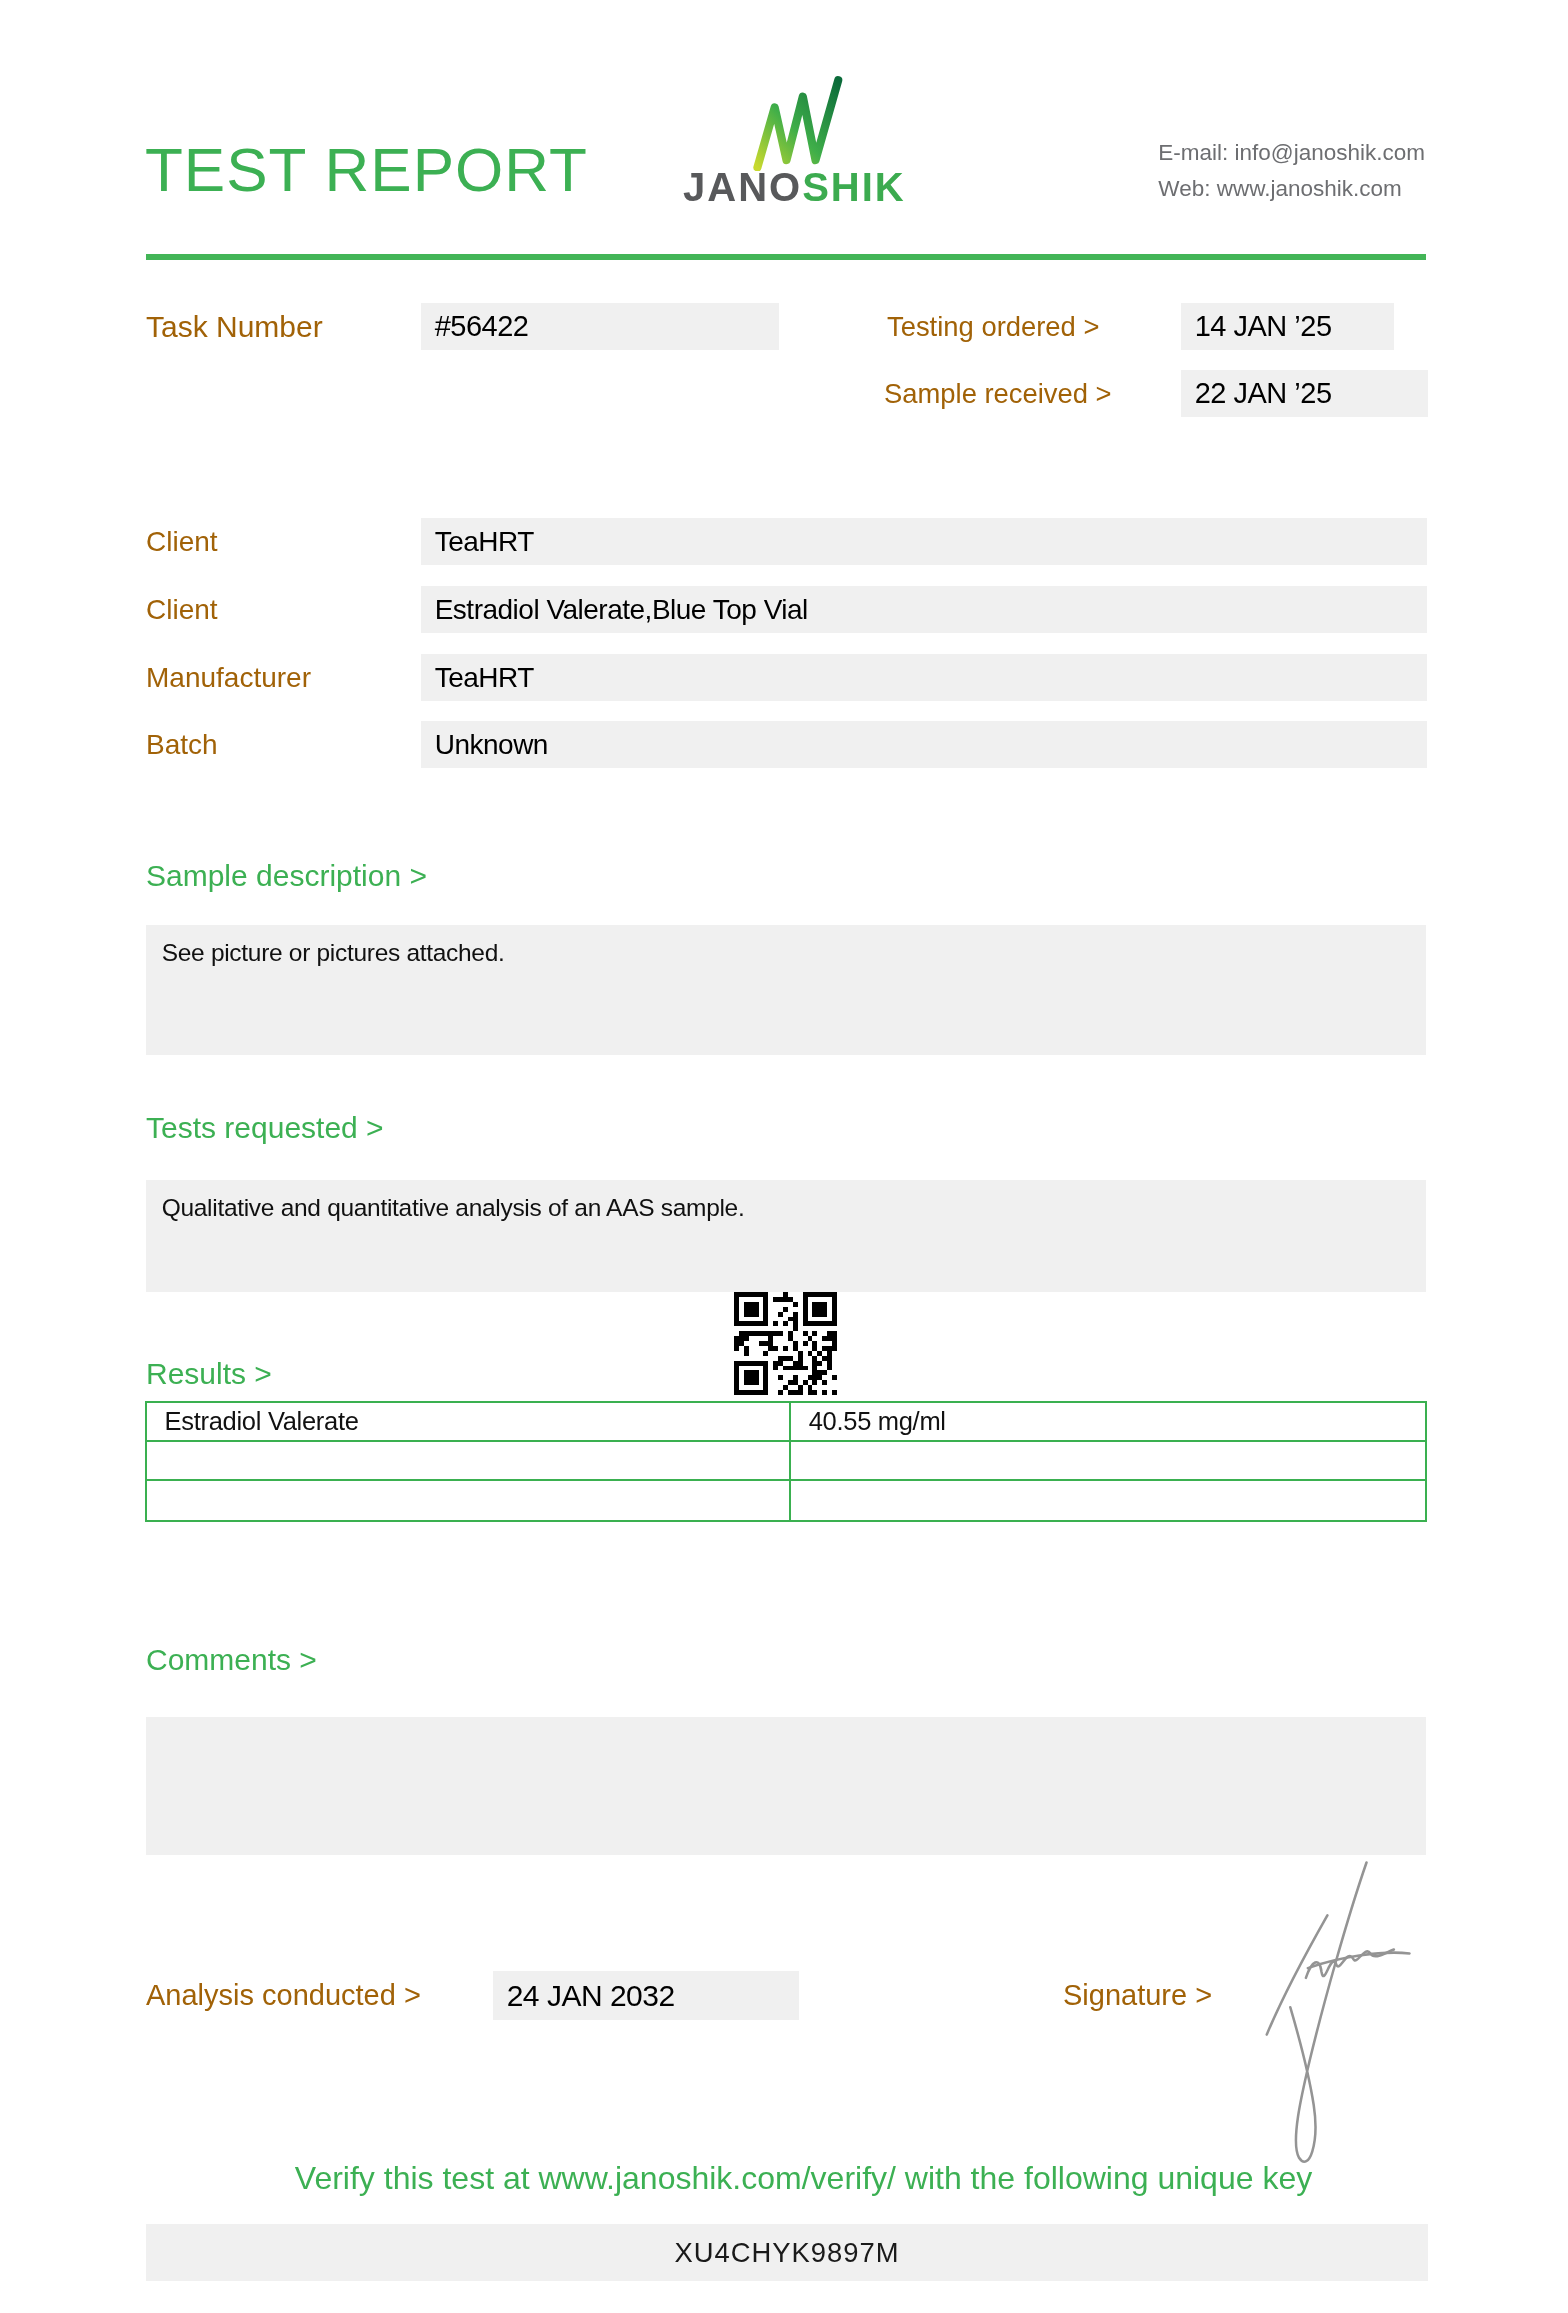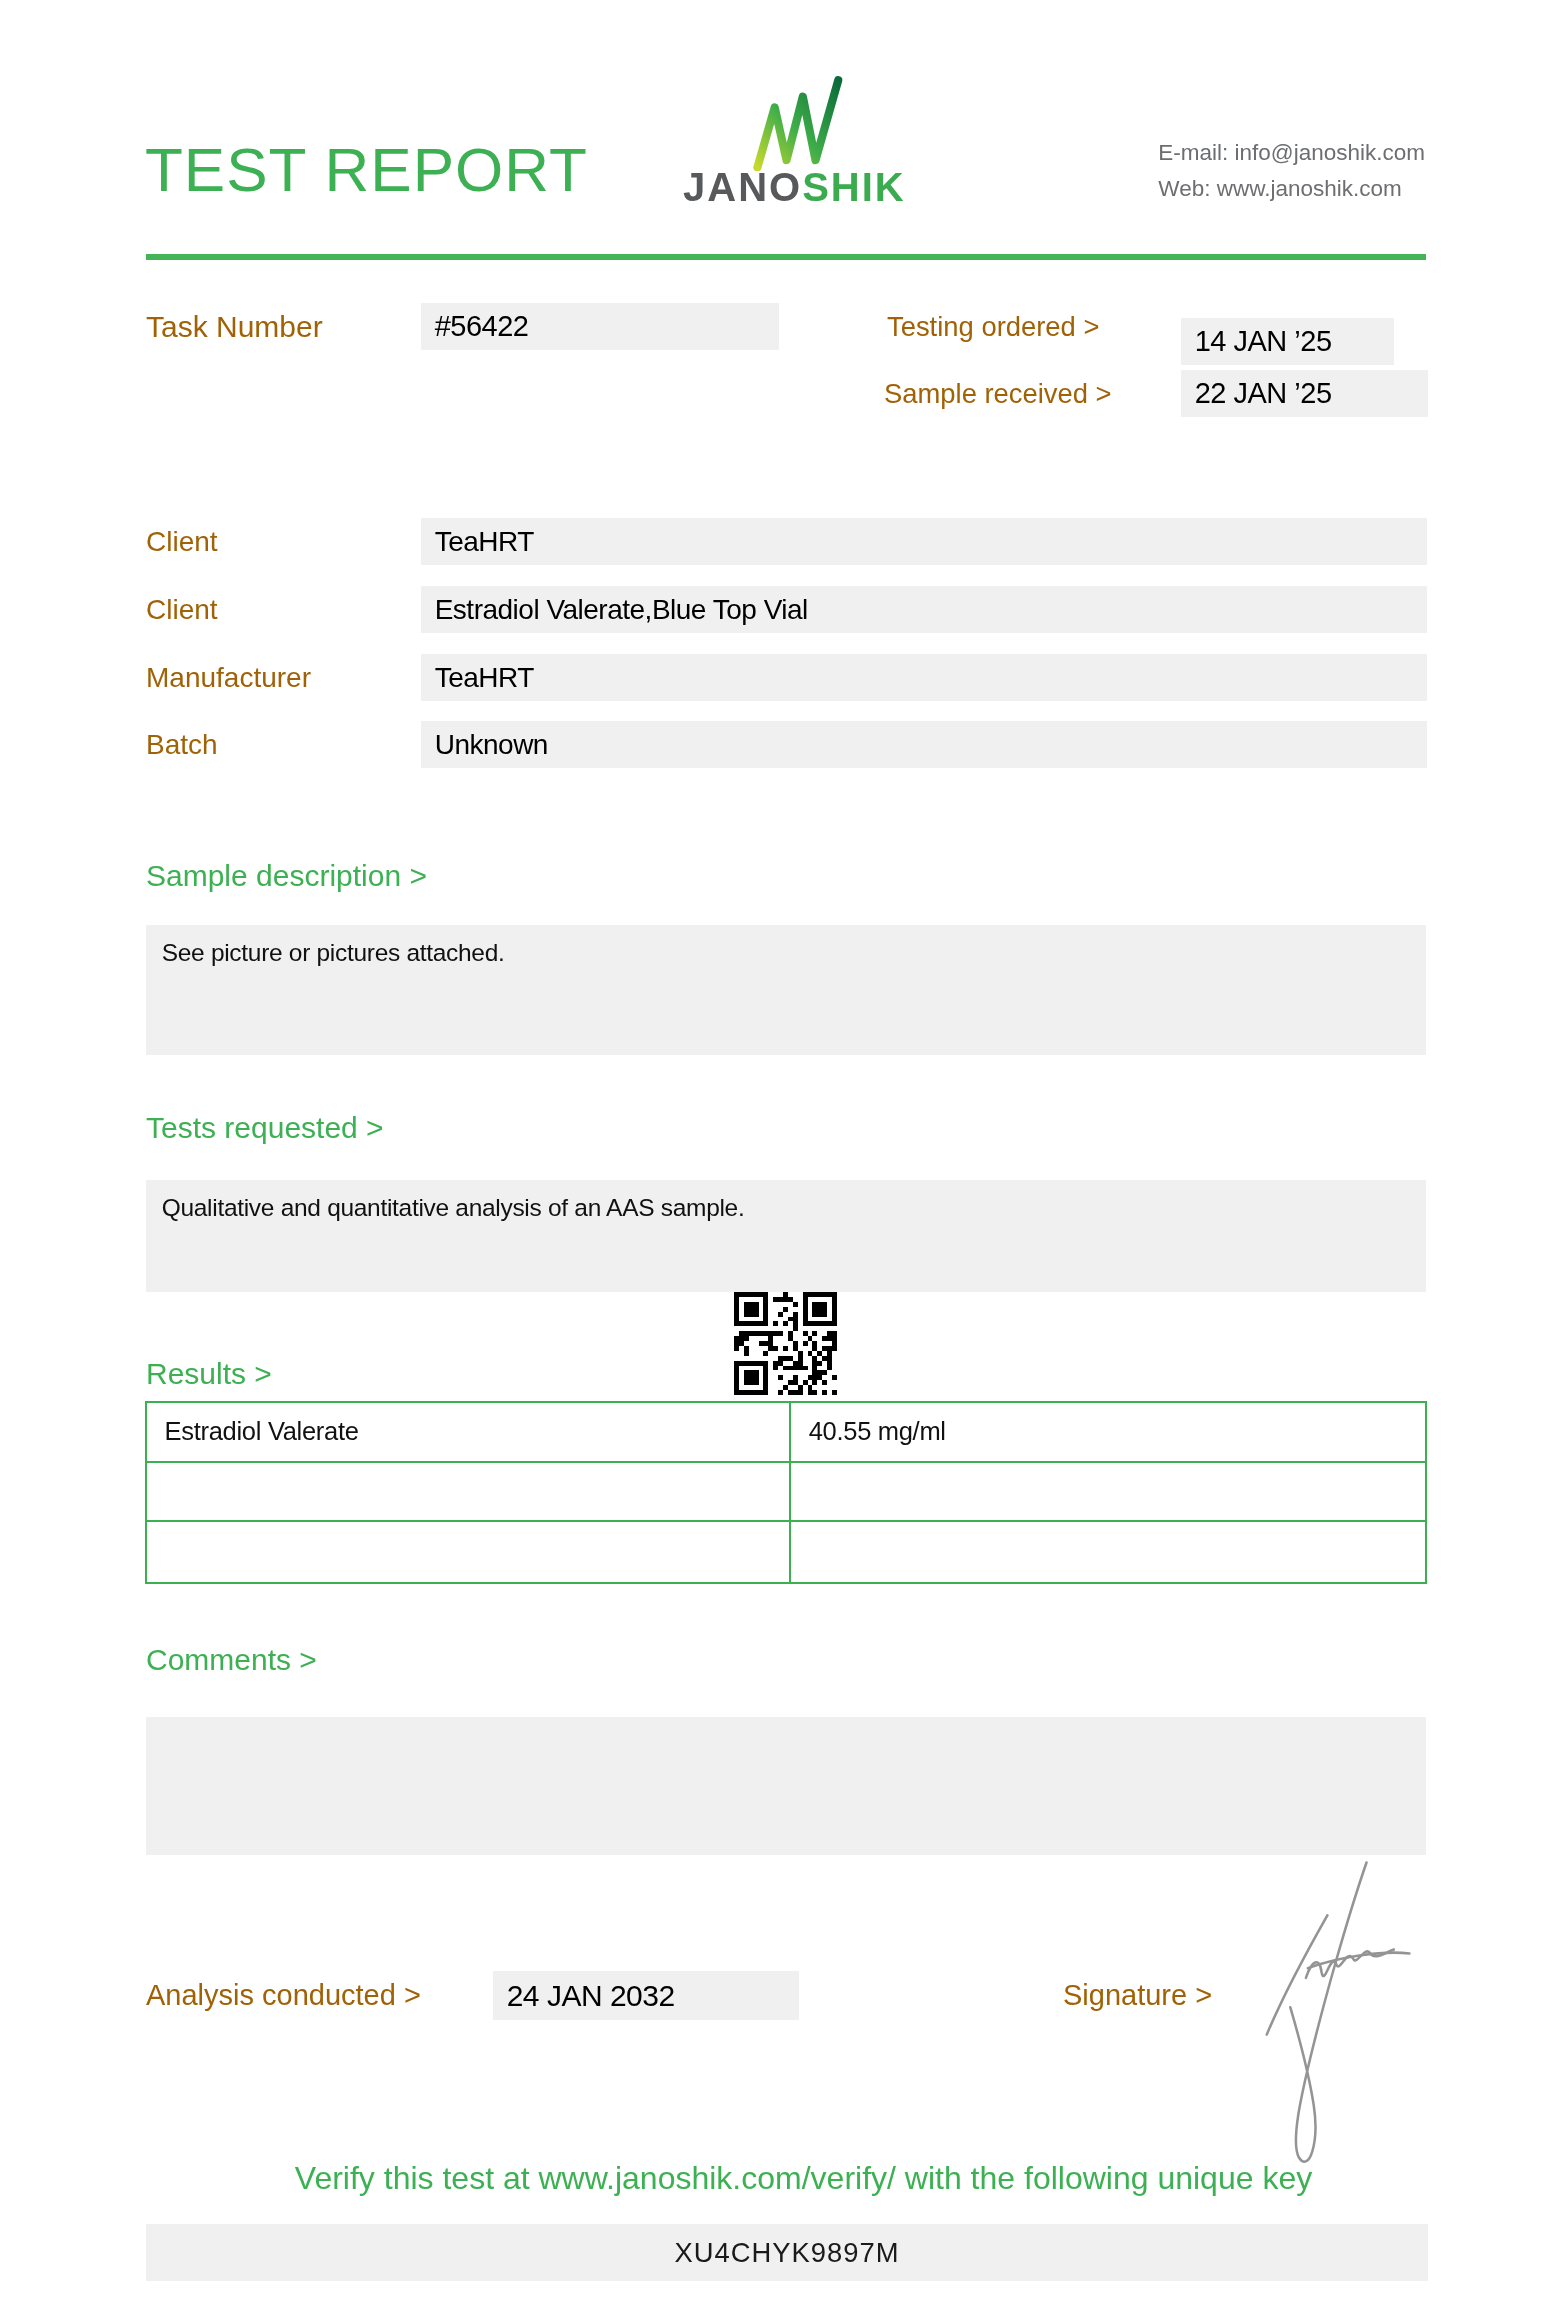--- a/index.html
+++ b/index.html
@@ -21,35 +21,35 @@
 
   .label{color:#a16207;line-height:47px;white-space:nowrap;}
   .fs31{font-size:30px;} .fs29{font-size:28px;} .fs28{font-size:27.4px;}
   .vbox{
     background:#f0f0f0;height:47px;line-height:47px;color:#000000;
     font-size:29px;padding-left:13.7px;box-sizing:border-box;letter-spacing:-0.5px;white-space:nowrap;
   }
   .task-label{left:146px;top:303px;}
   .task-box{left:421px;top:303px;width:358px;}
   .tord-label{left:887px;top:303px;}
-  .tord-box{left:1181px;top:318px;width:213px;}
+  .tord-box{left:1181px;top:303px;width:213px;}
   .srec-label{left:884px;top:370px;}
   .srec-box{left:1181px;top:370px;width:247px;}
 
   .info-label{left:146px;}
   .info-box{left:421px;width:1006px;font-size:28px;}
   .heading{font-size:30px;color:#3cb053;line-height:1.2;white-space:nowrap;}
   .bigbox{
     background:#f0f0f0;left:146px;width:1280px;box-sizing:border-box;
     padding:13.7px 15.7px;font-size:24.5px;color:#111;letter-spacing:-0.3px;
   }
   .qr{left:734px;top:1292px;width:103px;height:103px;}
 
   .rtable{
-    left:145px;top:1401px;width:1282px;height:183px;box-sizing:border-box;
+    left:145px;top:1401px;width:1282px;height:121px;box-sizing:border-box;
     border:2.9px solid #3ab050;display:grid;
     grid-template-columns:50.4% 1fr;grid-template-rows:repeat(3,1fr);
   }
   .rcell{
     box-sizing:border-box;border-bottom:2.9px solid #3ab050;
     display:flex;align-items:center;padding-left:17.6px;
     font-size:25.5px;color:#111;letter-spacing:-0.3px;background:#fff;
   }
   .rcell.c1{border-right:2.9px solid #3ab050;}
   .rcell.last{border-bottom:none;}

